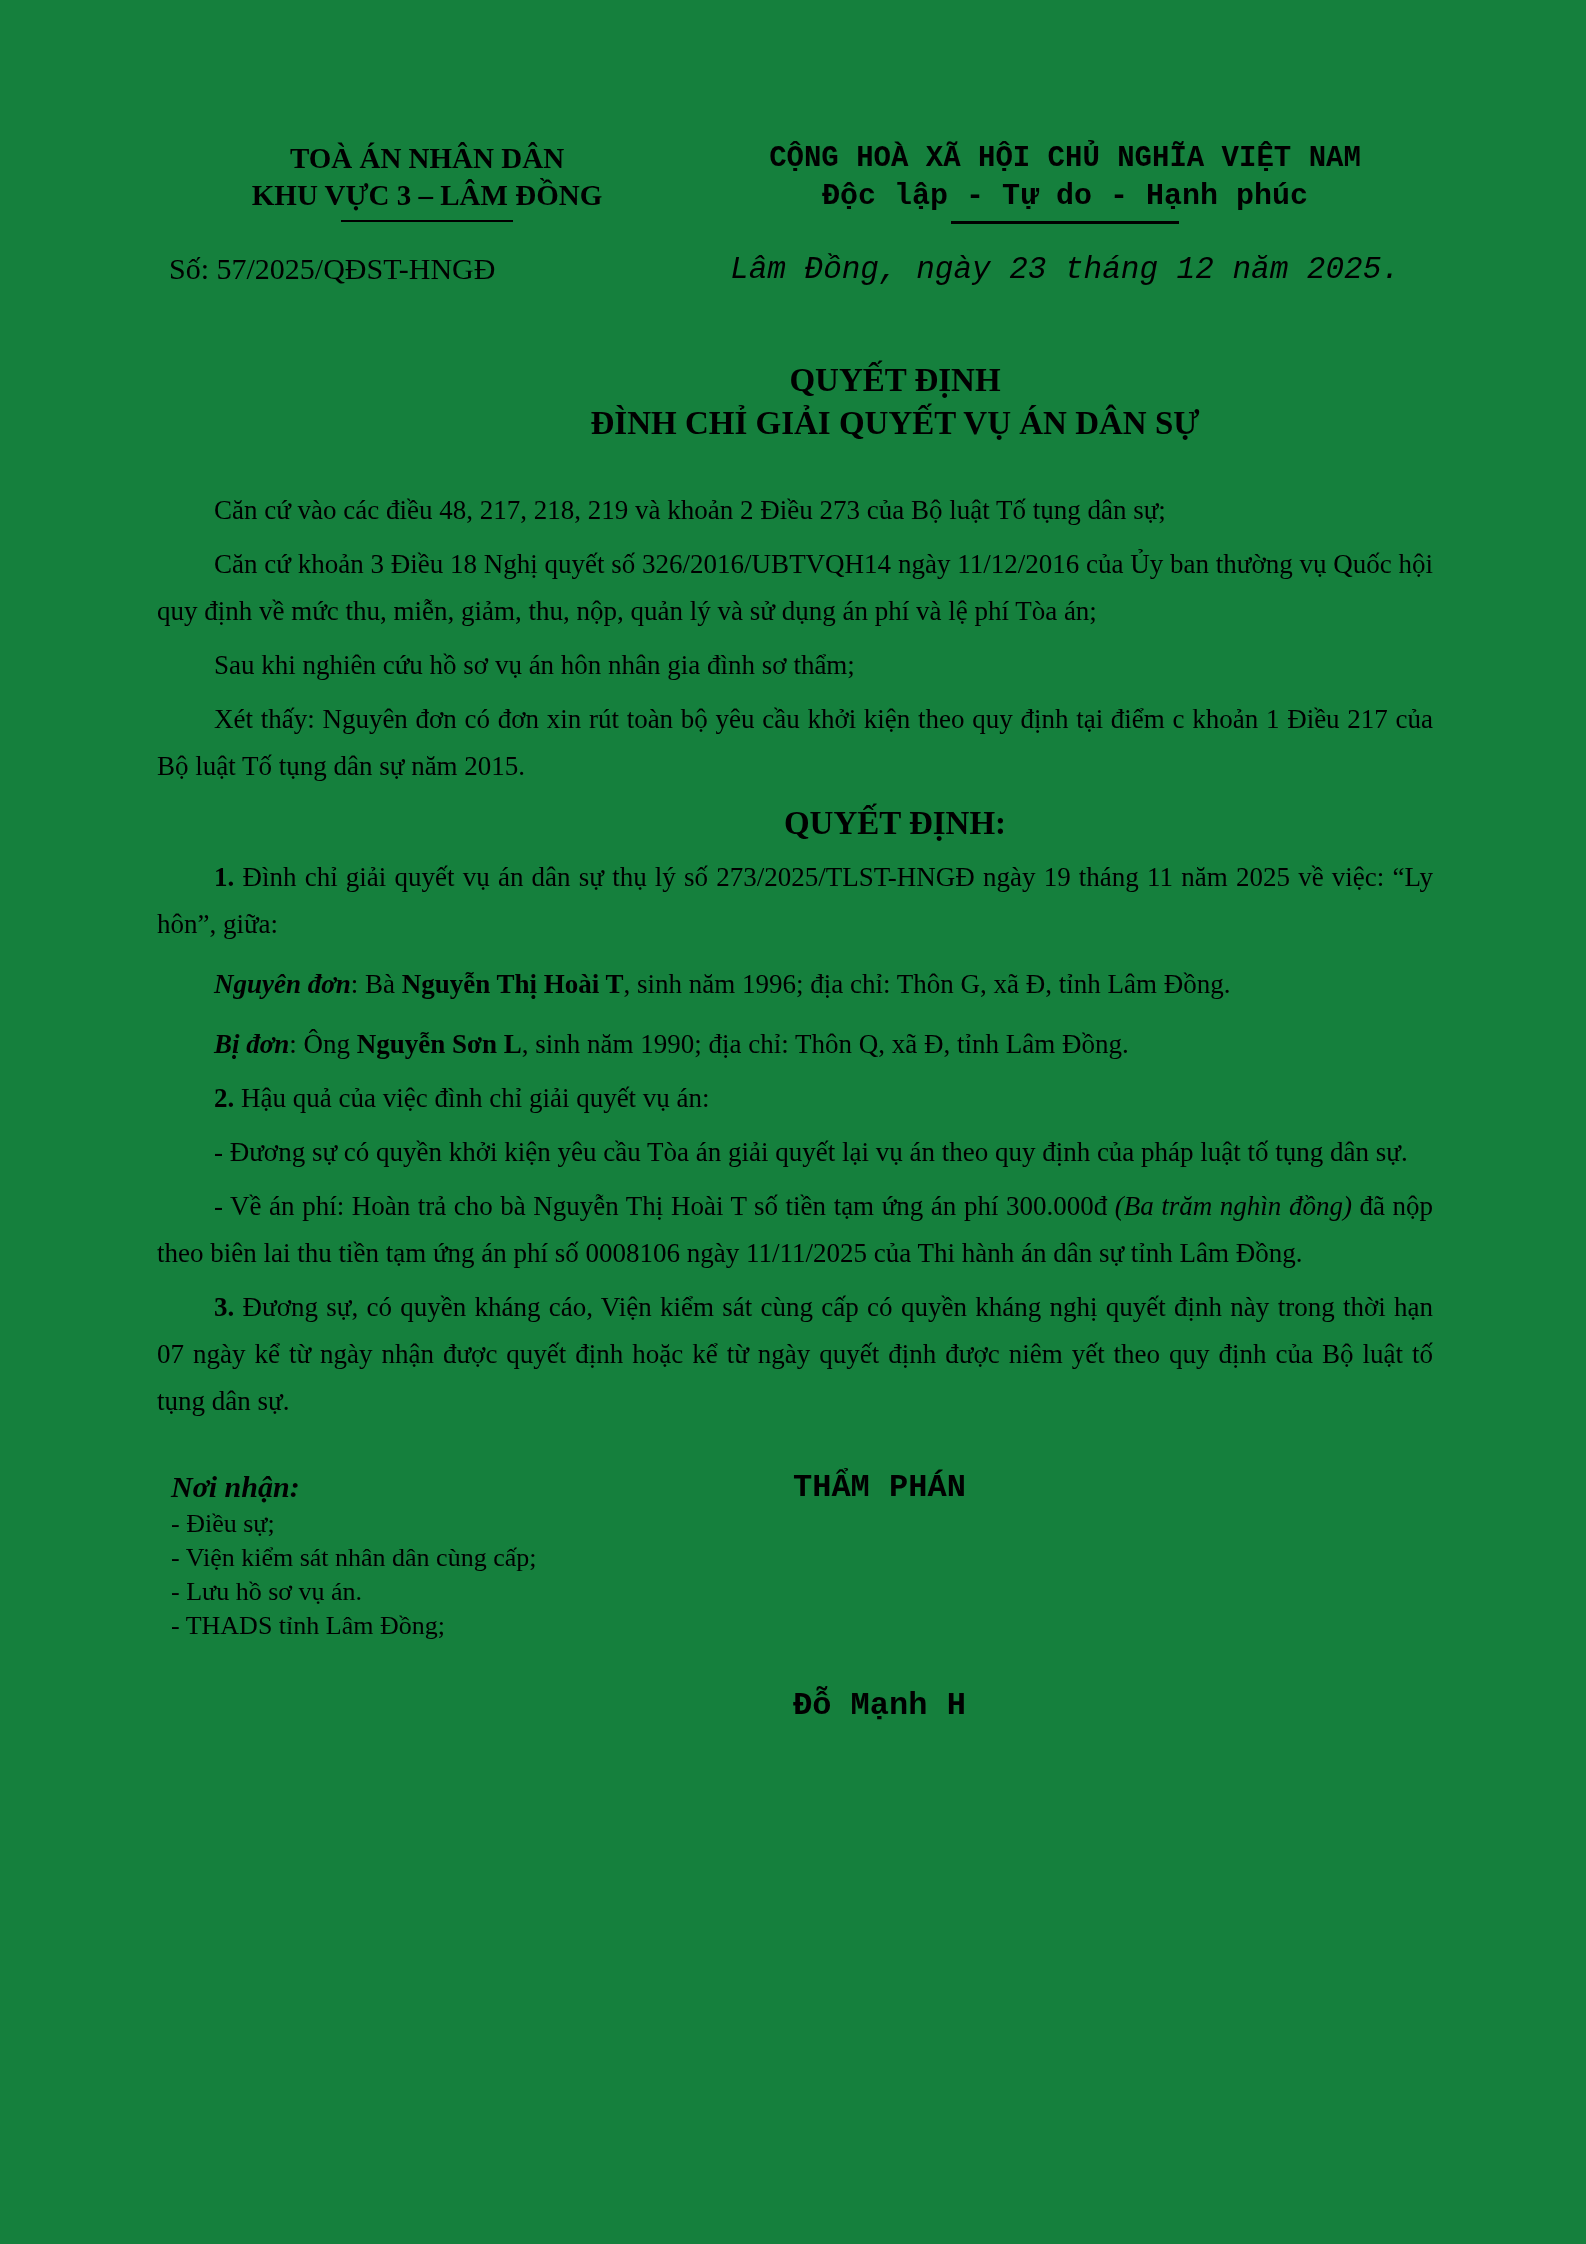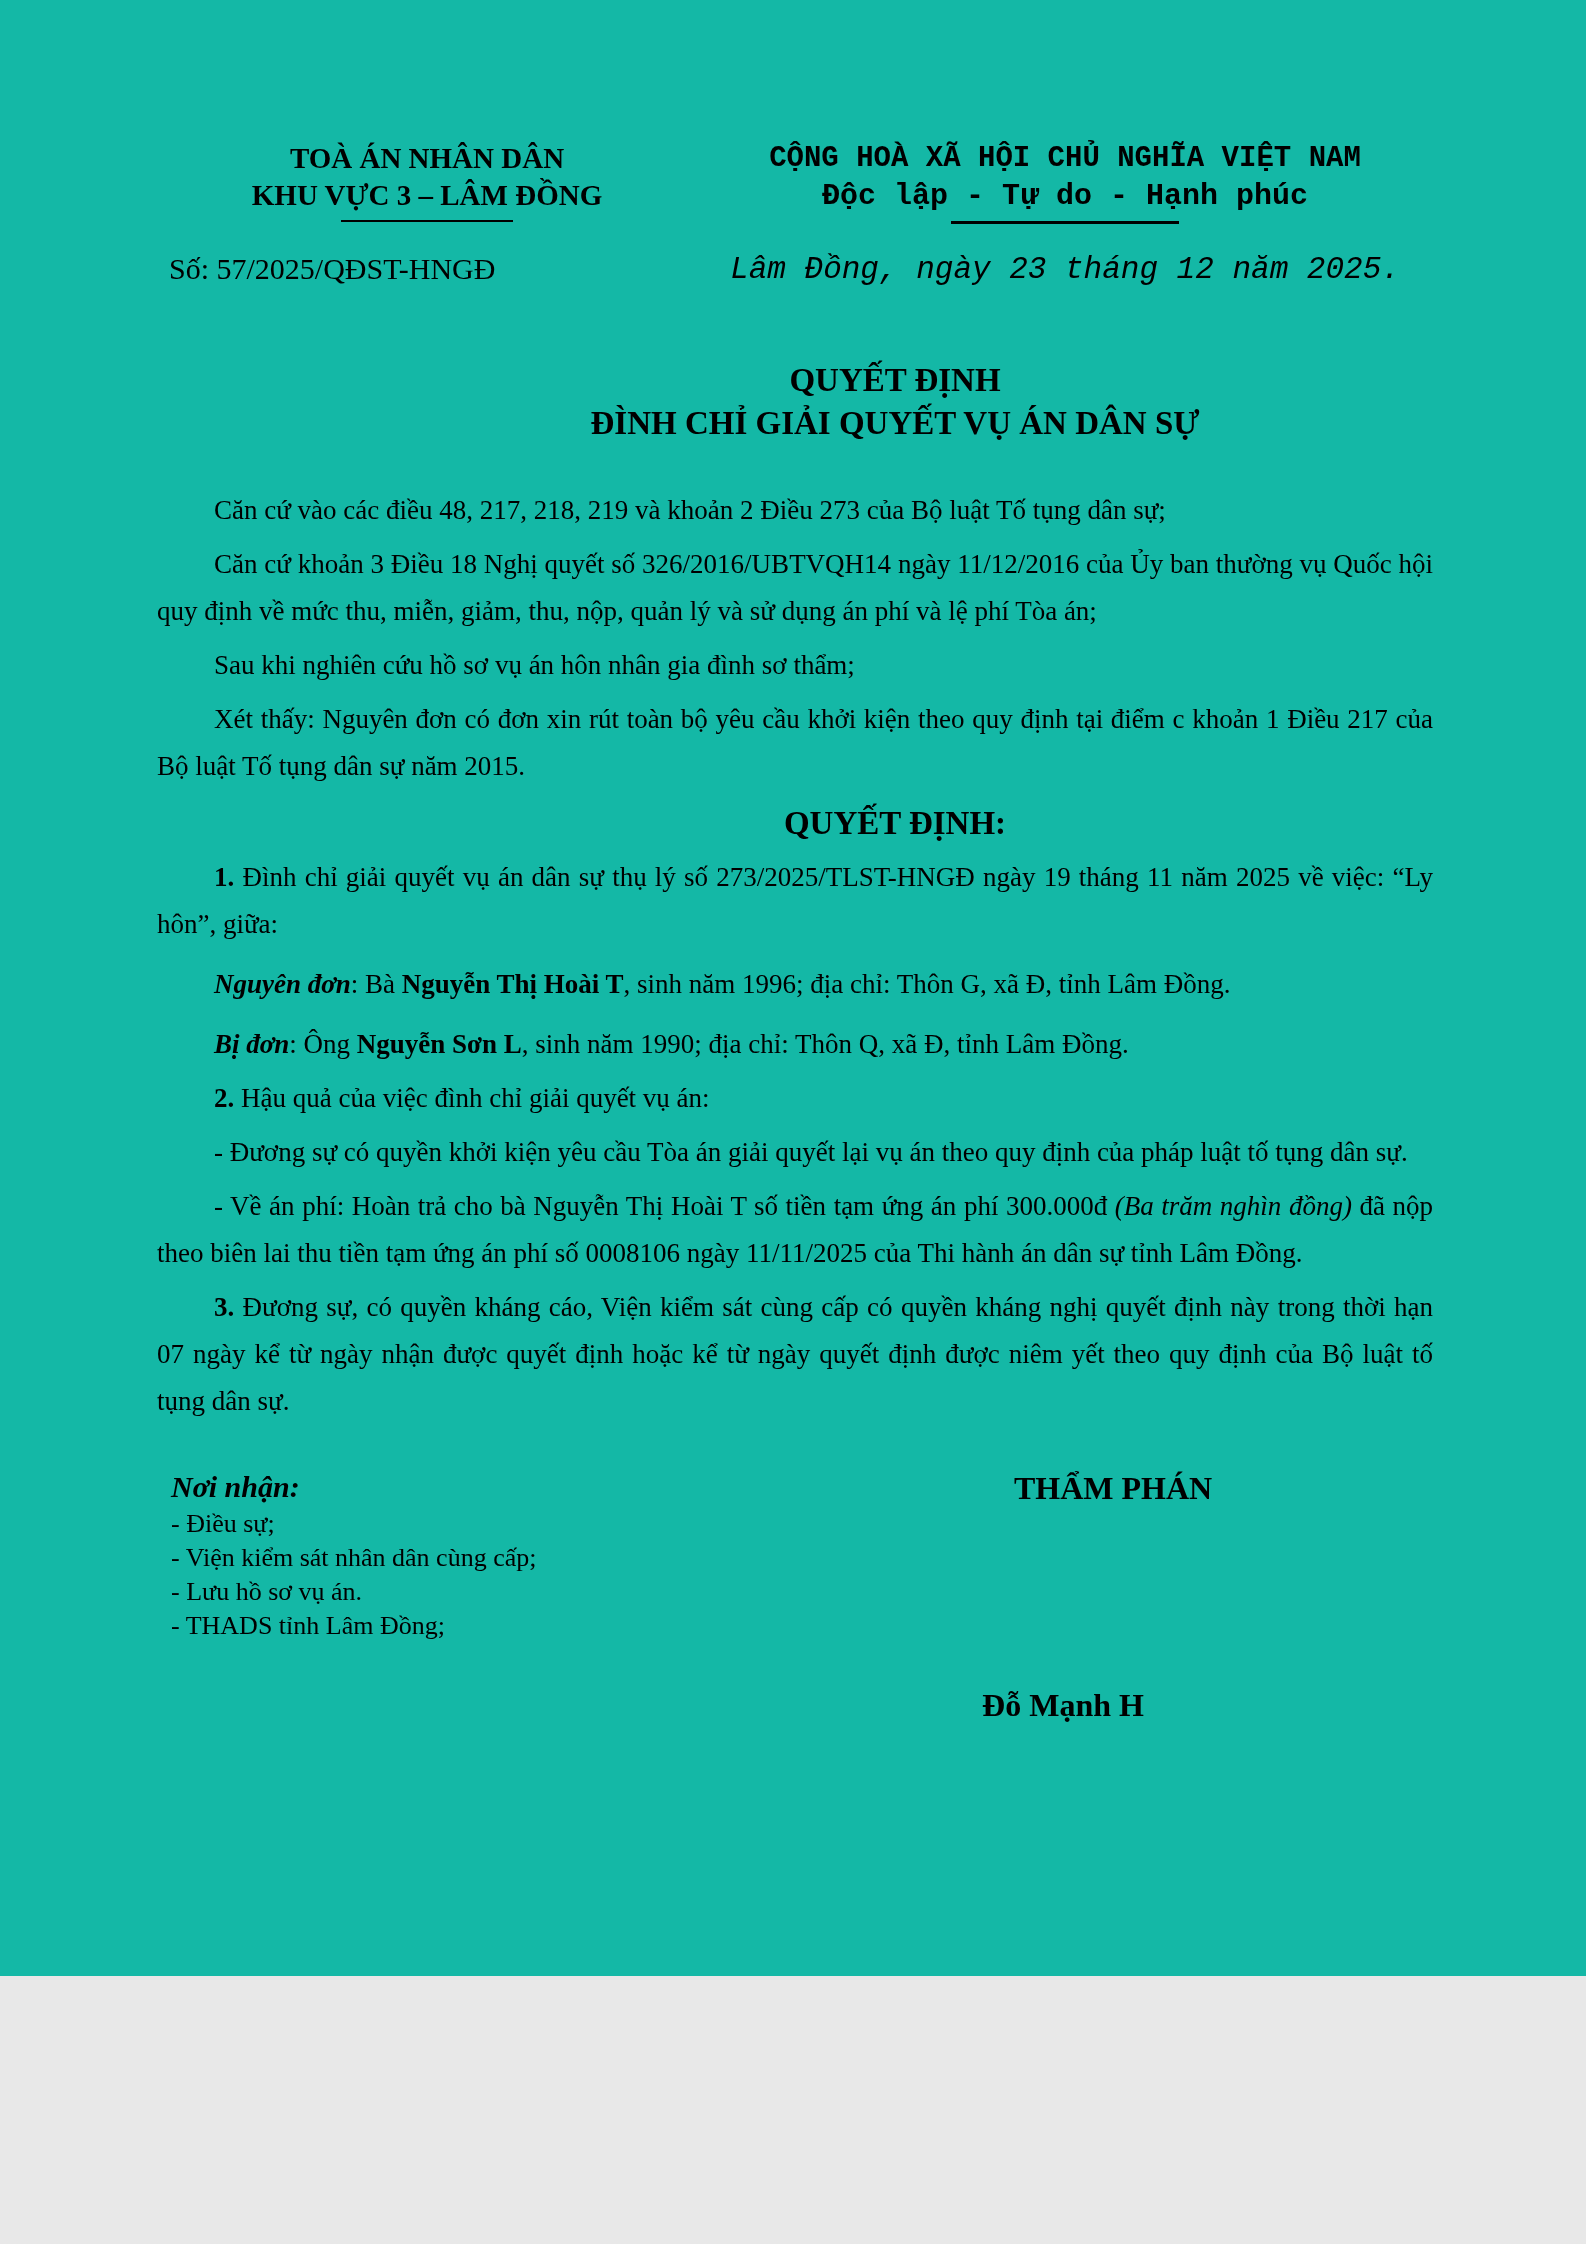--- a/index.html
+++ b/index.html
@@ -1,17 +1,17 @@
 <!DOCTYPE html>
 <html lang="vi"><head>
 <meta charset="utf-8">
 <style>
   html,body{margin:0;padding:0;background:#e8e8e8;}
   .page{
-    width:1586px;height:1976px;background:#14b8a6;color:#000000;
+    width:1586px;height:2244px;background:#15803d;color:#000000;
     font-family:"Liberation Serif","DejaVu Serif",serif;
     position:relative;box-sizing:border-box;
     padding:140px 153px 16px 157px;overflow:hidden;
   }
   
   .doc-header{display:flex;align-items:flex-start;}
   .header-left{width:540px;text-align:center;}
   .header-right{flex:1;text-align:center;font-family:Liberation Mono, monospace;}
   .court-line{font-weight:bold;font-size:29px;line-height:37px;}
   .motto-line1{font-weight:bold;font-size:29px;line-height:37px;}
@@ -30,21 +30,21 @@
   .para.party{margin-top:13px;}
   .num{font-weight:bold;}
   .b{font-weight:bold;}
   .bi{font-weight:bold;font-style:italic;}
   .it{font-style:italic;}
   
   .doc-footer{display:flex;margin-top:42px;}
   .recipients{flex:1;padding-left:14px;}
   .recipients-label{font-size:30px;font-weight:bold;font-style:italic;line-height:40px;}
   .recipient{font-size:26px;line-height:34px;}
-  .signature{width:640px;text-align:center;}
+  .signature{width:640px;text-align:left;font-family:Liberation Mono, monospace;}
   .judge-title{font-size:32px;font-weight:bold;line-height:42px;}
   .judge-name{font-size:32px;font-weight:bold;margin-top:178px;margin-right:100px;}
 </style>
 </head>
 <body>
 
 <div class="page">
 
   <header class="doc-header">
     <div class="header-left">

